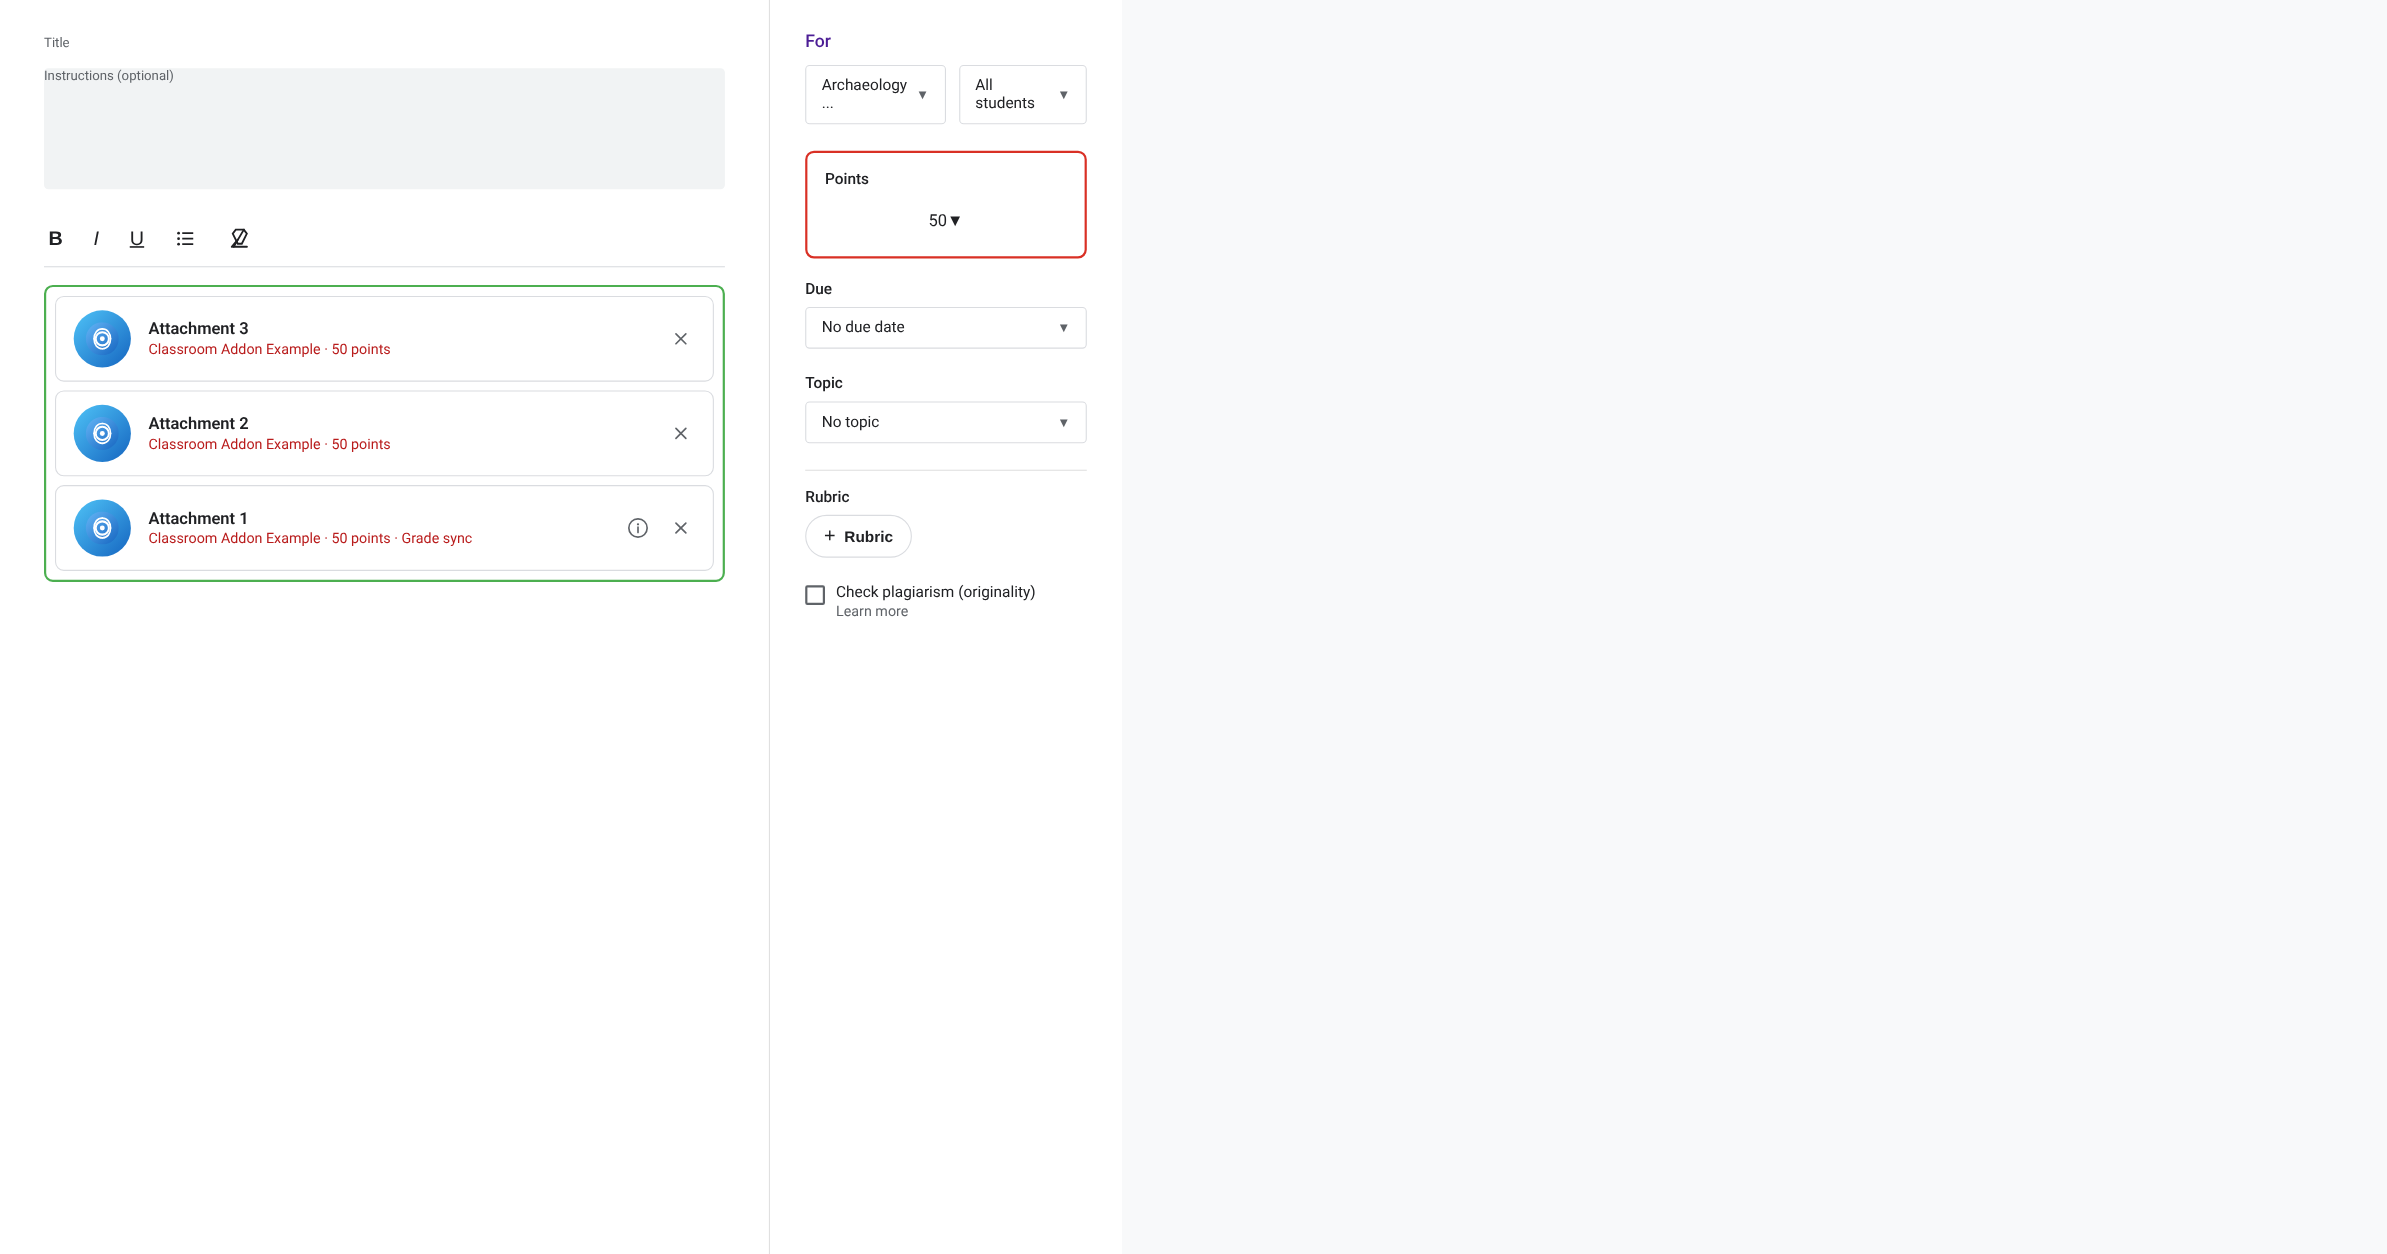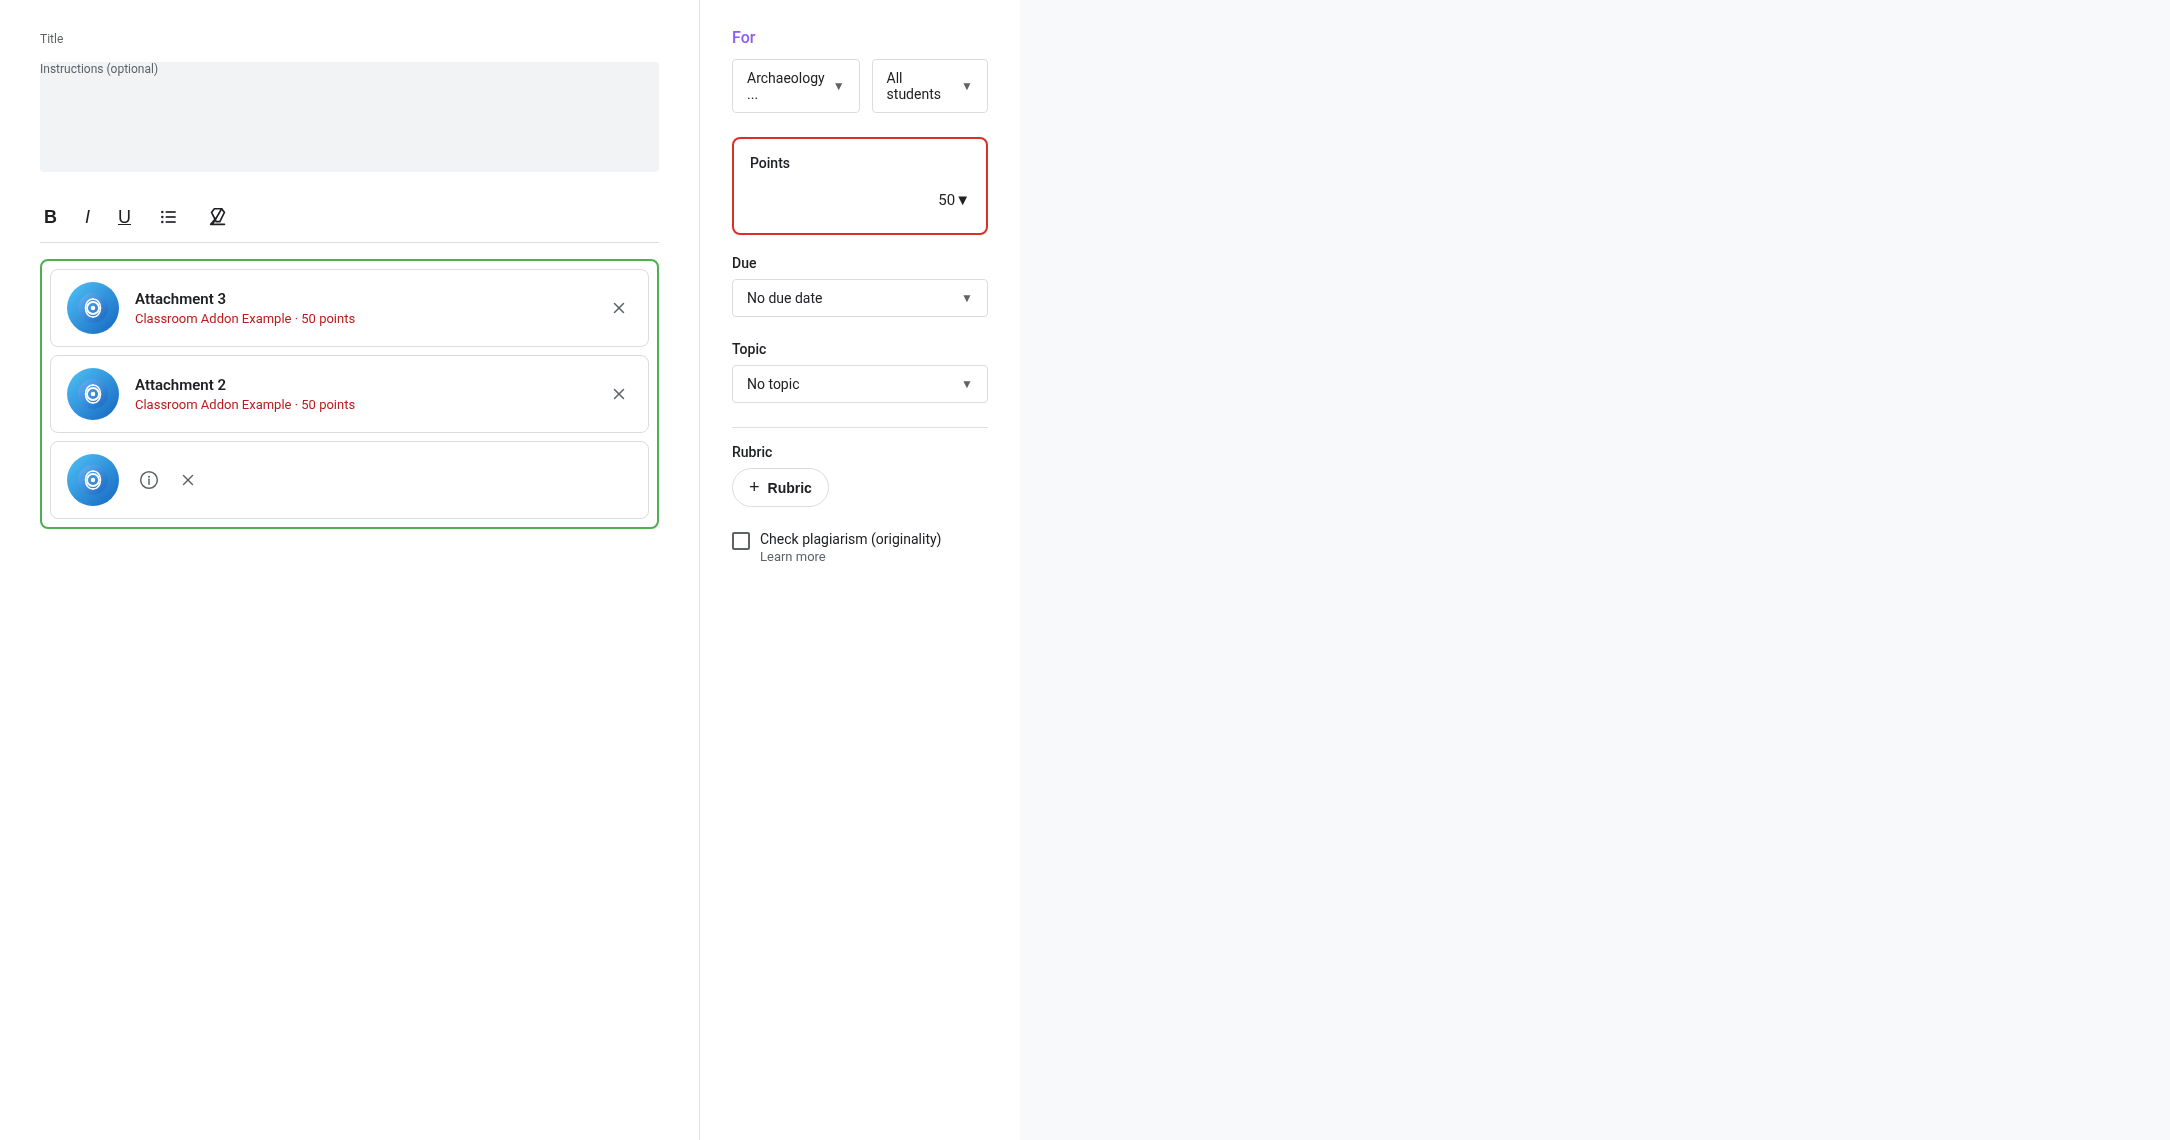--- a/index.html
+++ b/index.html
@@ -205,21 +205,21 @@
     }
     .points-label {
       font-size: 14px;
       color: #202124;
       font-weight: 500;
       margin-bottom: 12px;
     }
     .points-dropdown {
       display: flex;
       align-items: center;
-      justify-content: flex-end;
+      justify-content: center;
       cursor: pointer;
       padding: 8px 0;
       font-size: 15px;
       color: #202124;
     }
 
     .divider {
       border: none;
       border-top: 1px solid #e0e0e0;
       margin: 16px 0;
@@ -261,21 +261,21 @@
       color: #202124;
     }
     .learn-more {
       font-size: 13px;
       color: #5f6368;
       margin-top: 2px;
     }
 
     .for-label {
       font-size: 16px;
-      color: #8b5cf6;
+      color: #4c1d95;
       font-weight: 500;
       margin-bottom: 12px;
     }
   </style>
 </head>
 <body>
 
 <div class="main-panel">
 
   <div class="title-field">
@@ -391,20 +391,24 @@
             </linearGradient>
           </defs>
           <circle cx="20" cy="20" r="8" stroke="white" stroke-width="2.5" fill="none"></circle>
           <circle cx="20" cy="20" r="3" fill="white"></circle>
           <path d="M20 8 C14 8 10 13 10 20" stroke="white" stroke-width="2" fill="none" stroke-linecap="round"></path>
           <path d="M20 8 C26 8 30 13 30 20" stroke="white" stroke-width="2" fill="none" stroke-linecap="round"></path>
           <path d="M10 20 C10 27 14 32 20 32" stroke="white" stroke-width="2" fill="none" stroke-linecap="round"></path>
           <path d="M30 20 C30 27 26 32 20 32" stroke="white" stroke-width="2" fill="none" stroke-linecap="round"></path>
         </svg>
       </div>
+      <div class="attachment-info">
+        <div class="attachment-name">Attachment 1</div>
+        <div class="attachment-meta">Classroom Addon Example · 50 points · Grade sync</div>
+      </div>
       <div class="attachment-actions">
         <button class="icon-btn">
           <svg width="20" height="20" viewBox="0 0 24 24" fill="none" stroke="#5f6368" stroke-width="1.8">
             <circle cx="12" cy="12" r="10"></circle>
             <line x1="12" y1="8" x2="12" y2="8" stroke-width="2.5" stroke-linecap="round"></line>
             <line x1="12" y1="11" x2="12" y2="17" stroke-linecap="round"></line>
           </svg>
         </button>
         <button class="icon-btn">
           <svg width="18" height="18" viewBox="0 0 24 24" fill="none" stroke="#5f6368" stroke-width="2" stroke-linecap="round">

